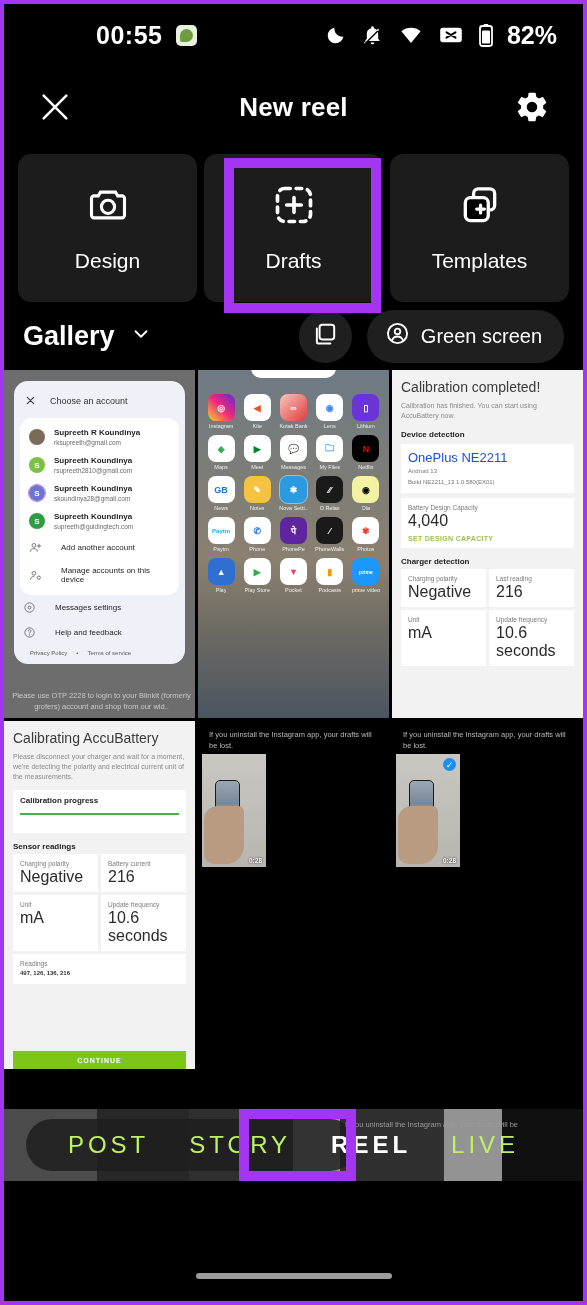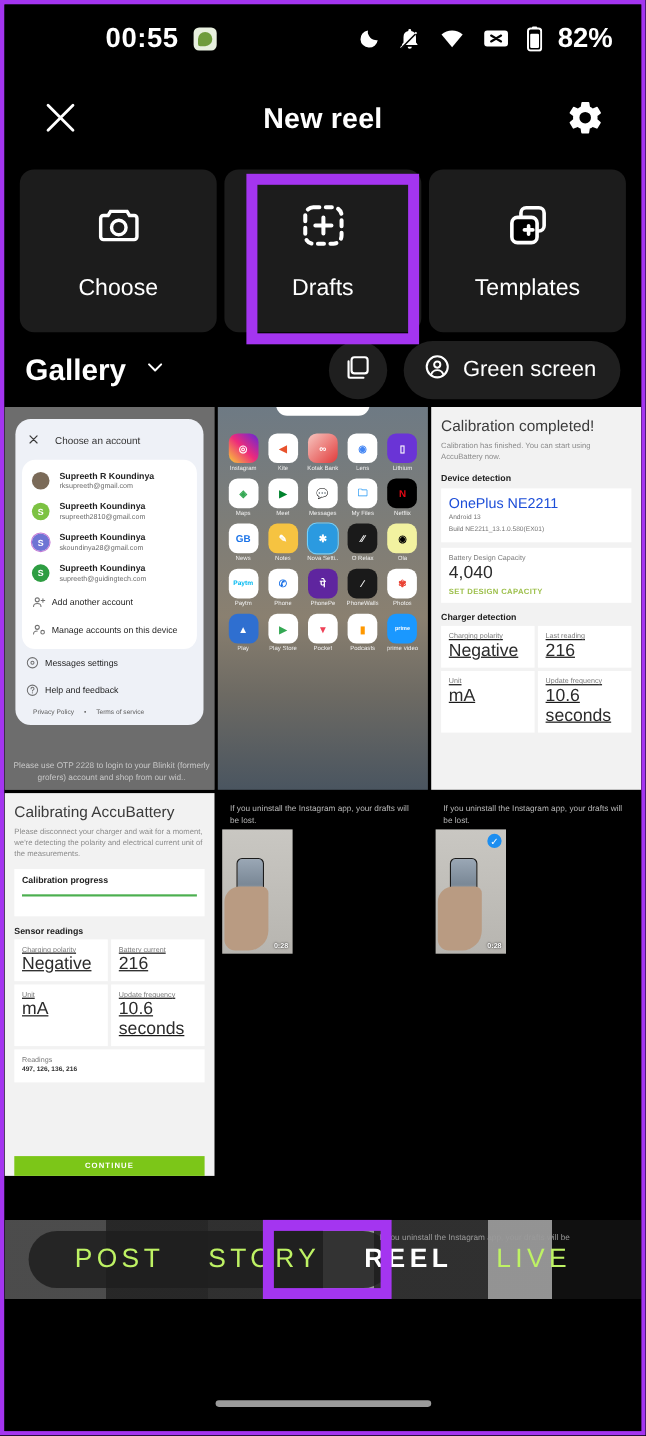--- a/index.html
+++ b/index.html
@@ -90,21 +90,21 @@
   }
   .acct-head { display:flex; align-items:center; gap:14px; padding:3px 11px 8px 11px; }
   .acct-head-t { font-size:9px; color:#333; }
   .acct-list { background:#fff; border-radius:12px; margin:0 6px; padding:5px 0; }
   .acct-item { display:flex; align-items:center; gap:9px; padding:4px 9px; }
   .av { width:16px; height:16px; border-radius:50%; flex:none;
         display:flex; align-items:center; justify-content:center;
         color:#fff; font-size:8px; font-weight:bold; }
   .acct-n { font-size:8px; color:#1f1f1f; font-weight:bold; line-height:11px; }
   .acct-e { font-size:6.5px; color:#6b6b6b; line-height:9px; }
-  .acct-row { display:flex; align-items:center; gap:5px; padding:6px 9px; }
+  .acct-row { display:flex; align-items:center; gap:19px; padding:6px 9px; }
   .acct-row .rt { font-size:8px; color:#1f1f1f; }
   .acct-foot { display:flex; align-items:center; gap:9px; padding:5px 16px 2px 16px; }
   .acct-foot span { font-size:6px; color:#5a5a5a; }
   .mini-ic { width:13px; height:13px; flex:none; opacity:.75; }
 
   
   .t-home { background:linear-gradient(#6e7a84 0%,#7d7d78 30%,#8a8070 55%,#6d6a63 75%,#4a5560 100%); }
   .home-pill { position:absolute; left:28%; right:28%; top:-6px; height:14px;
                background:#fff; border-radius:0 0 10px 10px; }
   .home-grid { position:absolute; left:5px; right:5px; top:24px;
@@ -121,21 +121,21 @@
   .acc-pad { position:absolute; inset:0; padding:9px 9px 0 9px; }
   .acc-h1 { font-size:14px; color:#3b3b3b; line-height:17px; }
   .acc-p { font-size:7px; color:#8b8b8b; line-height:10px; margin-top:5px; }
   .acc-sec { font-size:8px; color:#222; font-weight:bold; margin-top:9px; }
   .acc-box { background:#fff; margin-top:5px; padding:6px 7px; }
   .acc-dev { font-size:13px; color:#1d4ed8; }
   .acc-small { font-size:6px; color:#767676; line-height:9px; margin-top:2px; }
   .acc-lbl { font-size:6.5px; color:#7a7a7a; }
   .acc-val { font-size:16px; color:#2b2b2b; margin-top:1px; }
   .acc-link { font-size:7px; color:#9ec04d; font-weight:bold; letter-spacing:.3px; margin-top:5px; }
-  .acc-two { display:flex; gap:3px; margin-top:3px;text-decoration:underline; }
+  .acc-two { display:flex; gap:3px; margin-top:3px; }
   .acc-two > div { flex:1; background:#fff; padding:6px 7px; }
   .acc-prog { height:2px; background:#4caf50; margin:8px 0 12px 0; }
   .acc-cont { position:absolute; left:9px; right:9px; bottom:0; height:18px;
               background:#7cc618; color:#fff; font-size:7px; font-weight:bold;
               letter-spacing:1px; display:flex; align-items:center; justify-content:center; }
 
   
   .t-draft { background:#000; }
   .draft-note { position:absolute; left:11px; right:11px; top:8px;
                 font-size:7.5px; color:#b8b8b8; line-height:11px; }
@@ -237,21 +237,21 @@
   </div>
 
   <div class="cards">
     <div class="card">
       <span>
         <svg width="44" height="44" viewBox="0 0 24 24">
           <path fill="none" stroke="#fff" stroke-width="1.7" d="M3 8.4A1.4 1.4 0 0 1 4.4 7h2.3l1.2-2h8.2l1.2 2h2.3A1.4 1.4 0 0 1 21 8.4v9.2A1.4 1.4 0 0 1 19.6 19H4.4A1.4 1.4 0 0 1 3 17.6z"></path>
           <circle cx="12" cy="13" r="3.6" fill="none" stroke="#fff" stroke-width="1.7"></circle>
         </svg>
       </span>
-      <span class="card-label">Choose</span>
+      <span class="card-label">Design</span>
     </div>
 
     <div class="card">
       <span>
         <svg width="44" height="44" viewBox="0 0 24 24">
           <rect x="3" y="3" width="18" height="18" rx="4" fill="none" stroke="#fff" stroke-width="2" stroke-linecap="round" stroke-dasharray="3 3.2"></rect>
           <path d="M12 8v8M8 12h8" stroke="#fff" stroke-width="2" stroke-linecap="round"></path>
         </svg>
       </span>
       <span class="card-label">Drafts</span>

